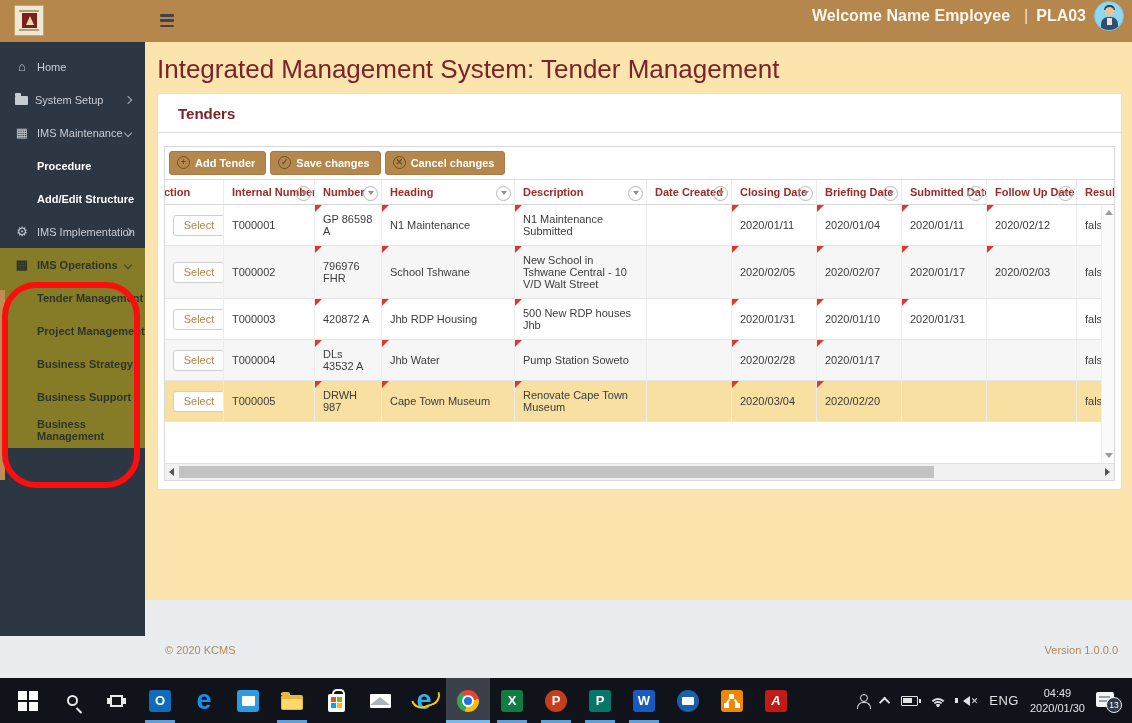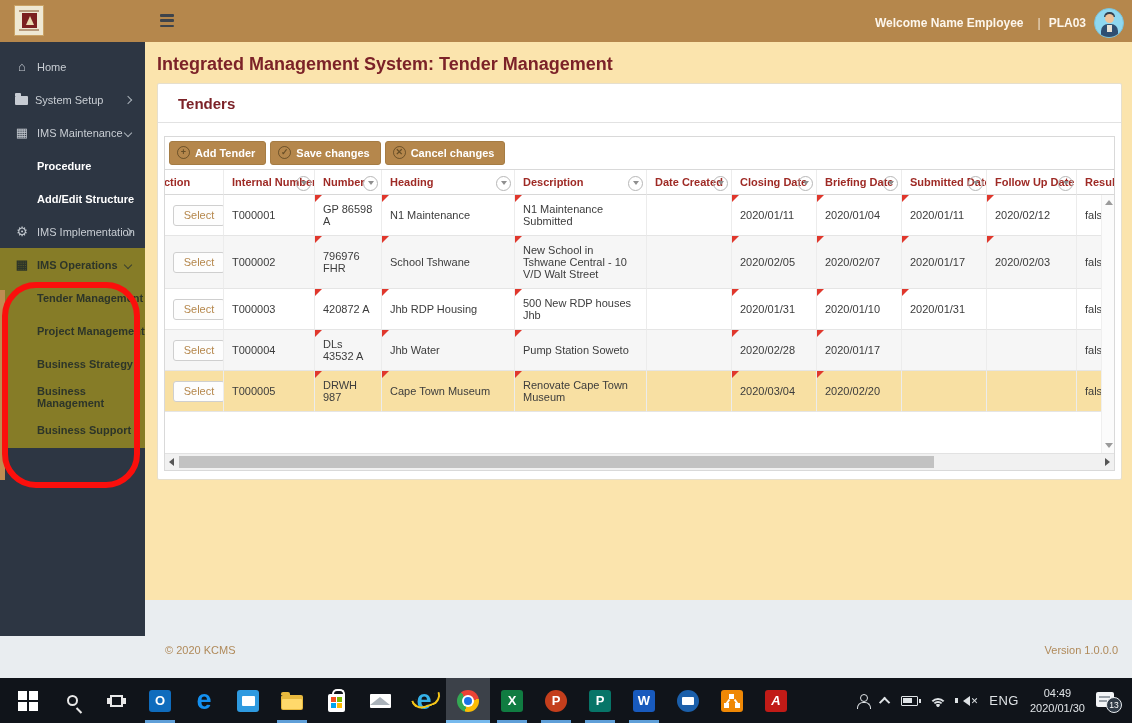--- a/index.html
+++ b/index.html
@@ -6,21 +6,21 @@
   html,body { width:1132px; height:723px; overflow:hidden; font-family:"Liberation Sans",sans-serif; background:#fff; position:relative; }
 
   
   #topbar { position:absolute; top:0; left:0; width:1132px; height:42px; background:#b5874c; z-index:20; }
   .logo { position:absolute; left:14px; top:5px; width:30px; height:31px; background:#efe8d3; border:1px solid #c9a265; display:flex; flex-direction:column; align-items:center; justify-content:center; gap:1px; }
   .logo .tl { width:20px; height:2px; background:#8a5a33; opacity:.55; }
   .logo .sq { width:15px; height:15px; background:#7b1f1f; position:relative; }
   .logo .sq i { position:absolute; left:4px; top:3px; width:0; height:0; border-left:4px solid transparent; border-right:4px solid transparent; border-bottom:9px solid #e9d9b0; }
   .hamb { position:absolute; left:160px; top:14px; width:14px; height:13px; display:flex; flex-direction:column; justify-content:space-between; cursor:pointer; }
   .hamb i { display:block; height:2.5px; background:#3d434b; border-radius:1px; }
-  .tb-right { position:absolute; right:8px; top:0; height:32px; display:flex; align-items:center; gap:8px; color:#fdf6ec; font-size:12px; font-weight:bold;margin-top:7px; }
+  .tb-right { position:absolute; right:8px; top:0; height:32px; display:flex; align-items:center; gap:8px; color:#fdf6ec; font-size:16px; font-weight:bold; }
   .tb-right .sep { opacity:.85; font-weight:normal; margin-left:6px; }
   .avatar { width:30px; height:30px; border-radius:50%; background:#8fd8f0; position:relative; overflow:hidden; border:1px solid #7cc3da; }
   .avatar .head { position:absolute; left:10px; top:5px; width:9px; height:9px; border-radius:50%; background:#eec39a; }
   .avatar .hair { position:absolute; left:9px; top:3px; width:11px; height:5px; border-radius:5px 5px 0 0; background:#33404f; }
   .avatar .body { position:absolute; left:6px; top:15px; width:17px; height:13px; border-radius:7px 7px 0 0; background:#2f4f72; }
   .avatar .shirt { position:absolute; left:12px; top:16px; width:5px; height:7px; background:#e8e3d6; }
 
   
   #sidebar { position:absolute; top:42px; left:0; width:145px; height:594px; background:#2d3643; z-index:15; padding-top:8px; }
   .sb-item { height:33px; display:flex; align-items:center; padding-left:14px; color:#c9ced4; font-size:11px; cursor:pointer; position:relative; }
@@ -34,21 +34,21 @@
   #ops-block { background:#867c27; padding-bottom:2px; }
   #ops-block .sb-item { color:#2d3529; font-weight:bold; }
   #ops-block .sb-item .ic { color:#2d3529; }
   #ops-block .sb-sub { color:#2d3529; font-weight:bold; }
   #ops-block .chv { border-color:#3a4030; }
   #red-ring { position:absolute; left:2px; top:240px; width:138px; height:206px; border:6px solid #fb0f0c; border-radius:34px; z-index:40; pointer-events:none; }
   #tan-strip { position:absolute; left:0; top:248px; width:5px; height:190px; background:#bf8c52; z-index:39; }
 
   
   #content { position:absolute; top:42px; left:145px; width:987px; height:558px; background:#fbe4ad; }
-  #page-title { margin:12px 16px 8px 12px; font-size:18px; font-weight:bold; color:#7c2228; }
+  #page-title { margin:12px 16px 8px 12px; font-size:26px; font-weight:normal; color:#7c2228; }
   #panel { margin-left:12px; width:965px; height:397px; background:#fff; border:1px solid #e6dfcd; border-radius:2px; }
   #panel-title { padding:11px 20px 10px; font-size:15px; font-weight:bold; color:#7c2228; border-bottom:1px solid #e2e2e2; }
   #grid { margin:13px 6px 0 6px; border:1px solid #d9d9d9; }
   #toolbar { padding:4px; background:#fff; border-bottom:1px solid #d9d9d9; display:flex; }
   .tool-btn { display:inline-flex; align-items:center; gap:5px; background:#b5874c; border:1px solid #a57c44; color:#fff; font-weight:bold; font-size:11px; font-family:inherit; padding:4px 10px 5px 7px; border-radius:3px; margin-right:4px; cursor:pointer; }
   .tool-btn .cic { width:13px; height:13px; border-radius:50%; border:1px solid rgba(52,40,14,.55); color:rgba(52,40,14,.6); font-size:9px; line-height:11px; text-align:center; font-weight:bold; }
 
   #table-zone { position:relative; height:283px; overflow:hidden; background:#fff; }
   table.grid-table { border-collapse:separate; border-spacing:0; table-layout:fixed; width:950px; font-size:11px; color:#3c3c3c; }
   th { position:relative; background:#fff; text-align:left; font-size:11px; font-weight:bold; color:#9e2a25; padding:6px 18px 6px 8px; border-right:1px solid #ececec; border-bottom:1px solid #d8d8d8; white-space:nowrap; overflow:hidden; height:25px; }
@@ -214,24 +214,24 @@
     <div class="sb-sub">
       <span>Tender Management</span>
     </div>
     <div class="sb-sub">
       <span>Project Management</span>
     </div>
     <div class="sb-sub">
       <span>Business Strategy</span>
     </div>
     <div class="sb-sub">
+      <span>Business Support</span>
+    </div>
+    <div class="sb-sub">
       <span>Business Management</span>
-    </div>
-    <div class="sb-sub">
-      <span>Business Support</span>
     </div>
   </div>
   <div id="tan-strip"></div>
   <div id="red-ring"></div>
 </div>
 
 <div id="content">
   <h1 id="page-title">Integrated Management System: Tender Management</h1>
   <div id="panel">
     <div id="panel-title">Tenders</div>

